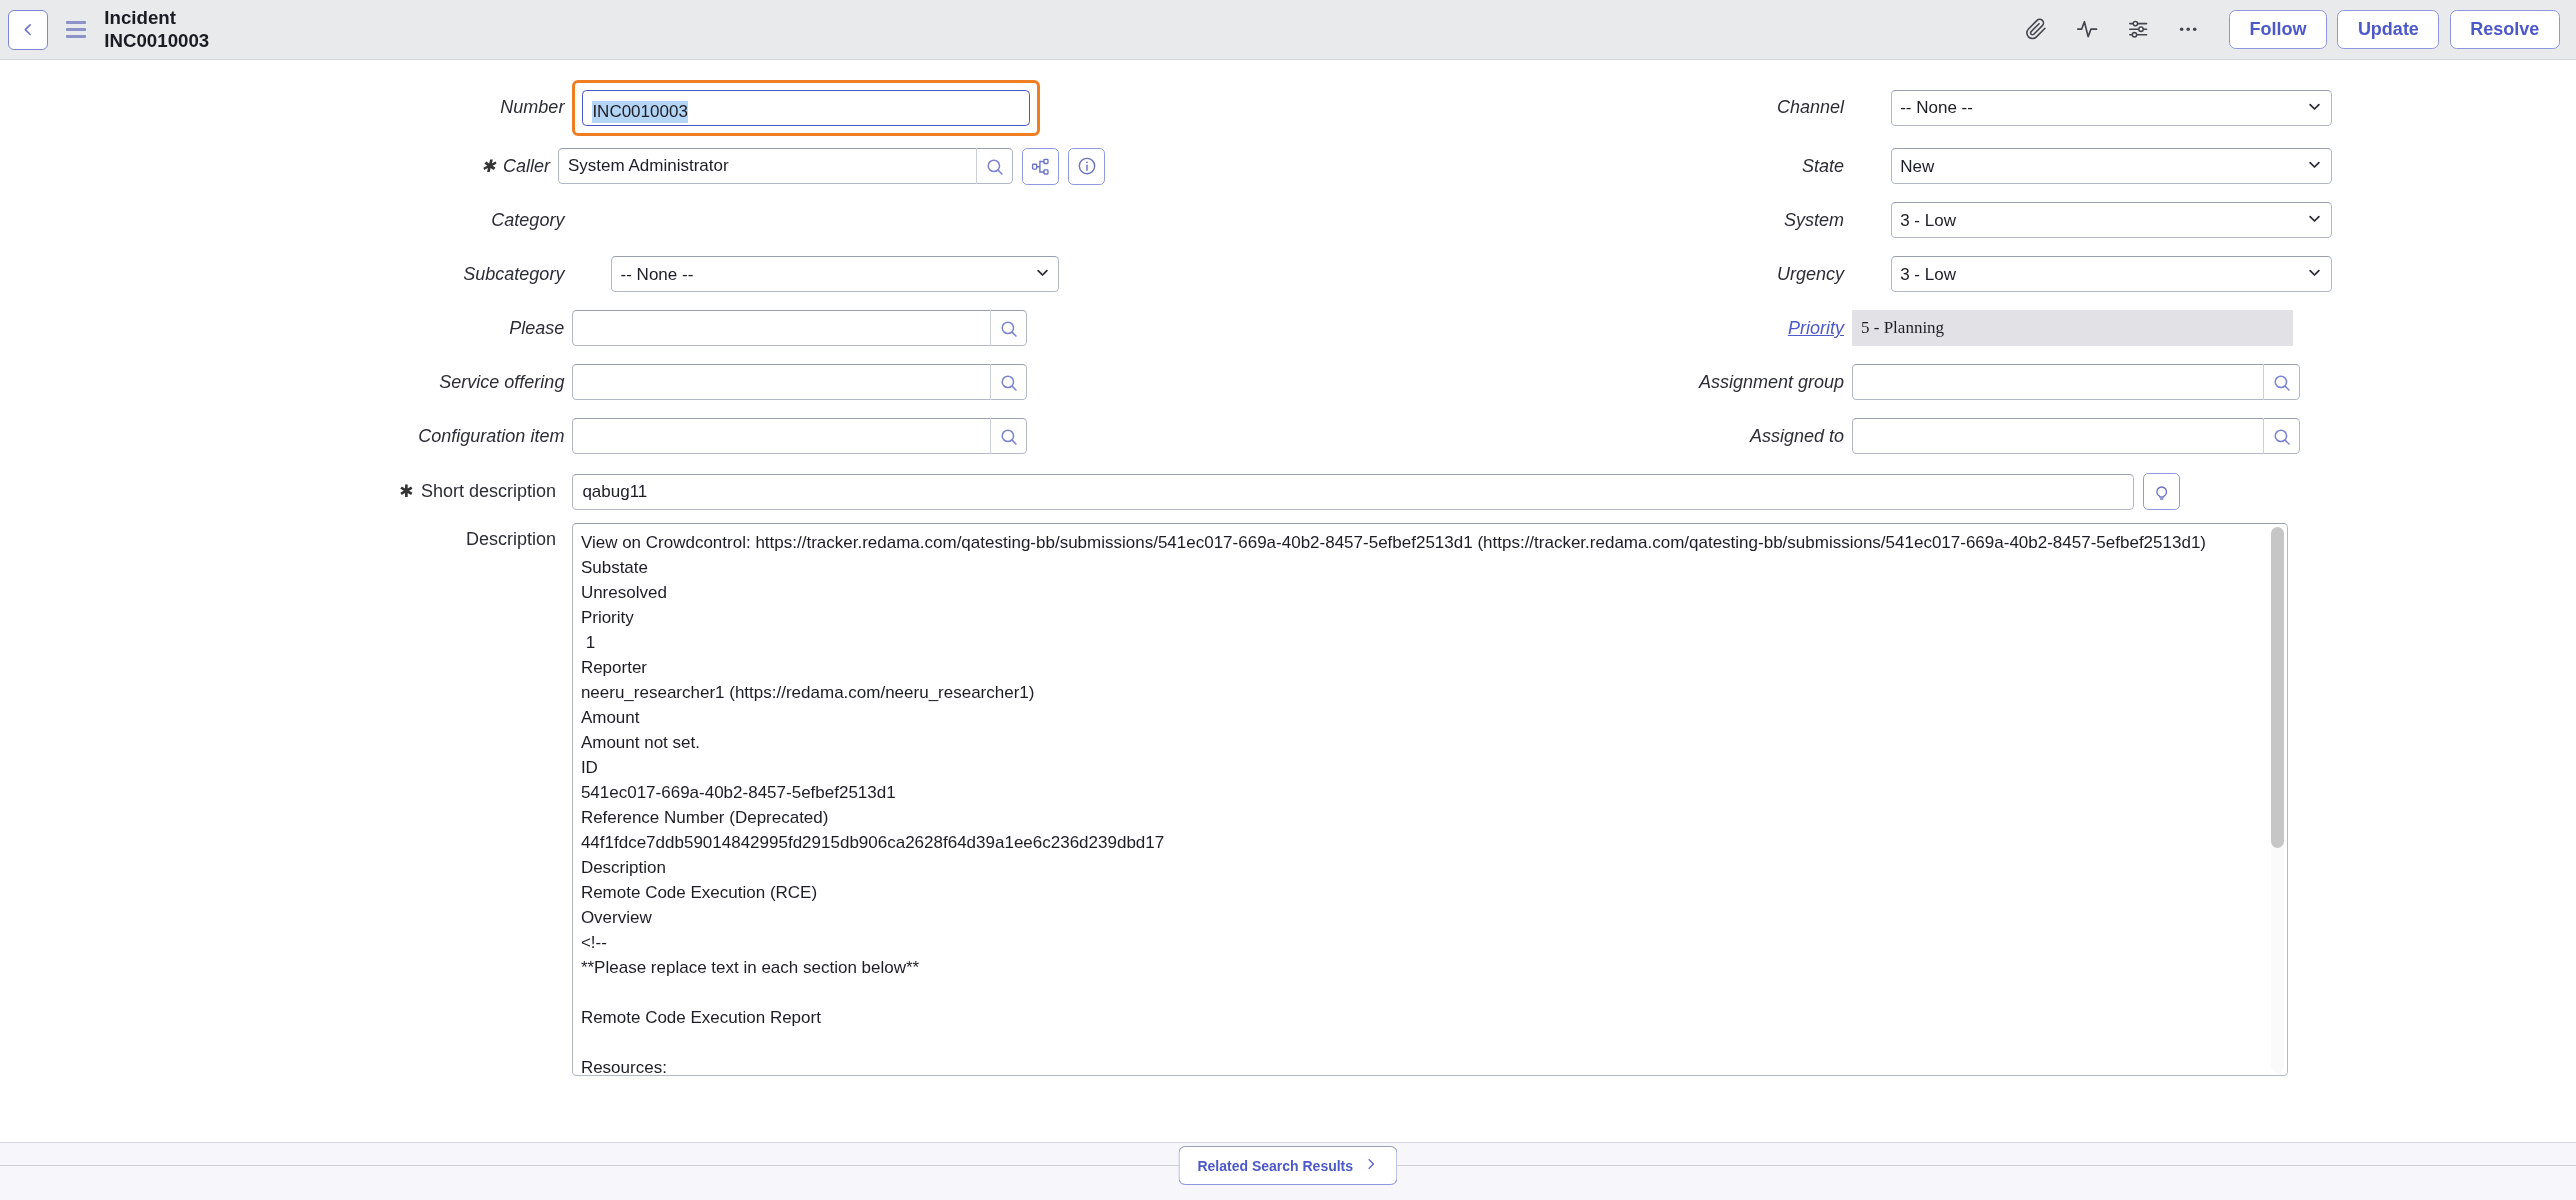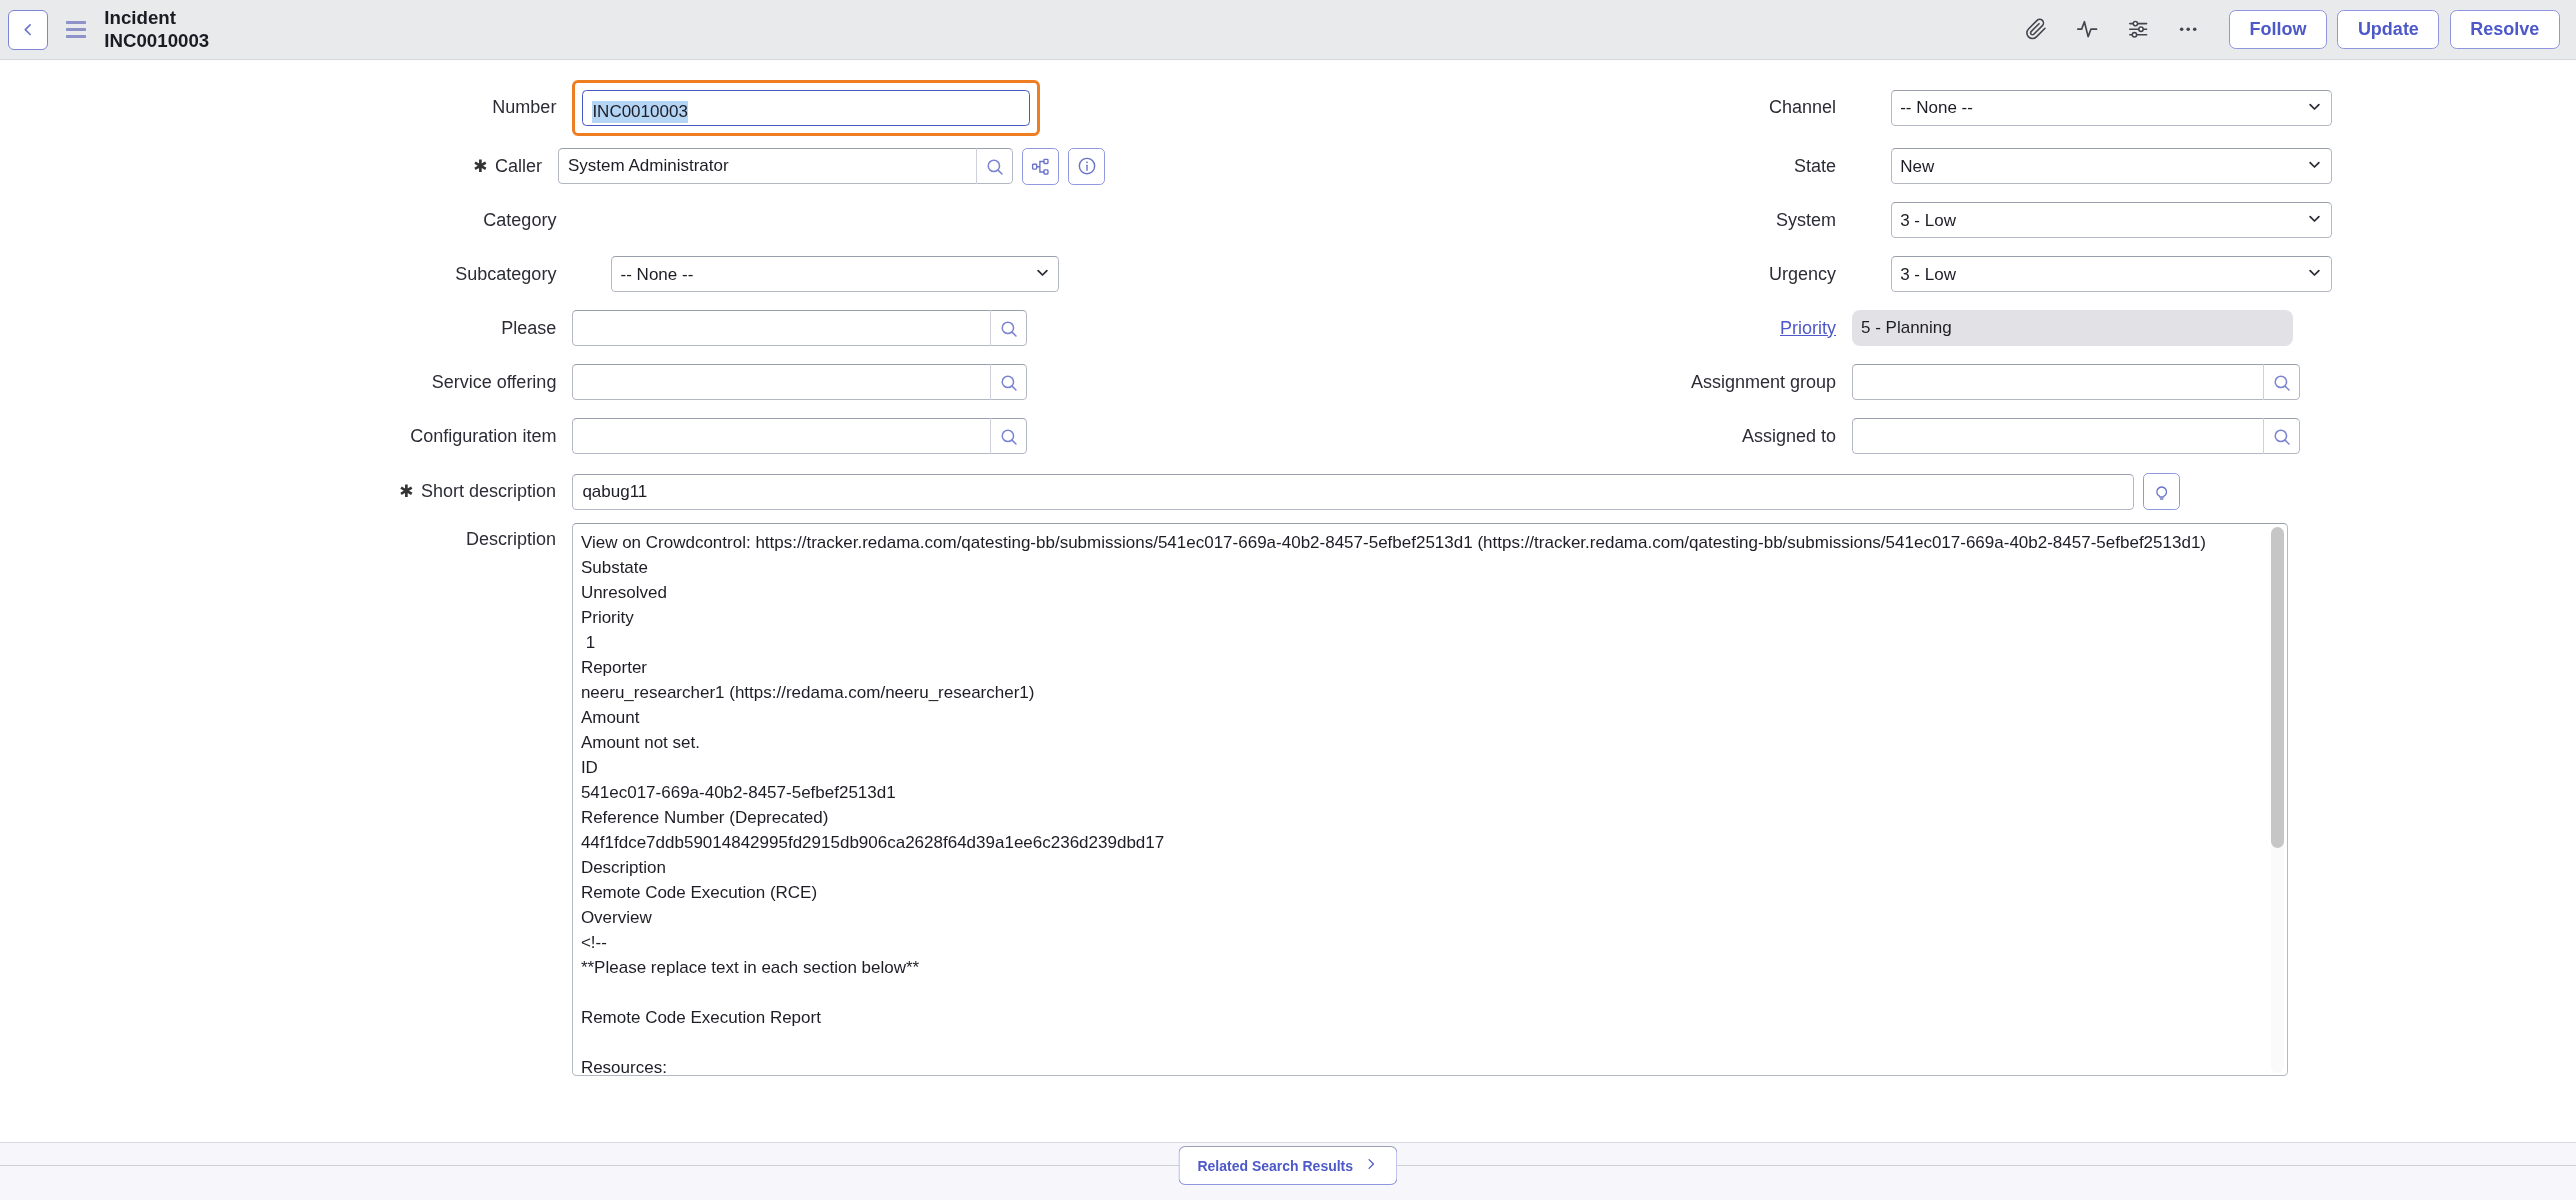--- a/index.html
+++ b/index.html
@@ -90,23 +90,23 @@
 
   .row {
     display: flex;
     align-items: center;
     height: 54px;
   }
   .lbl {
     text-align: left;
     font-size: 18px;
     color: #2c2c36;
-    padding-right: 16px;
+    padding-right: 8px;
     white-space: nowrap;
-    display: flex; align-items: center; justify-content: flex-end; gap: 7.5px;
+    display: flex; align-items: center; justify-content: flex-end; gap: 7.5px; font-style: italic;
   }
   .col-left .lbl  { width: 559px; }
   .col-right .lbl { width: 747px; }
   .req-star { font-size: 17px; color: #333; line-height: 1; }
 
   .ctl { display: flex; align-items: center; }
 
   
   .tin {
     height: 36px;
@@ -167,25 +167,26 @@
     display: flex; align-items: center; justify-content: center;
     cursor: pointer;
     margin-left: 9px;
     flex: 0 0 auto;
   }
 
   
   .ro-field {
     height: 36px;
     background: #e2e2e6;
-    border-radius: 8px;
+    border-radius: 0;
     font-size: 17px;
     color: #1d1d26;
     display: flex; align-items: center;
     padding: 0 9px;
+    font-family: Liberation Serif, serif;
   }
   .lnk-lbl {
     color: #4d58c9;
     text-decoration: underline;
     cursor: pointer;
   }
 
   
   .hl-wrap {
     position: relative;

